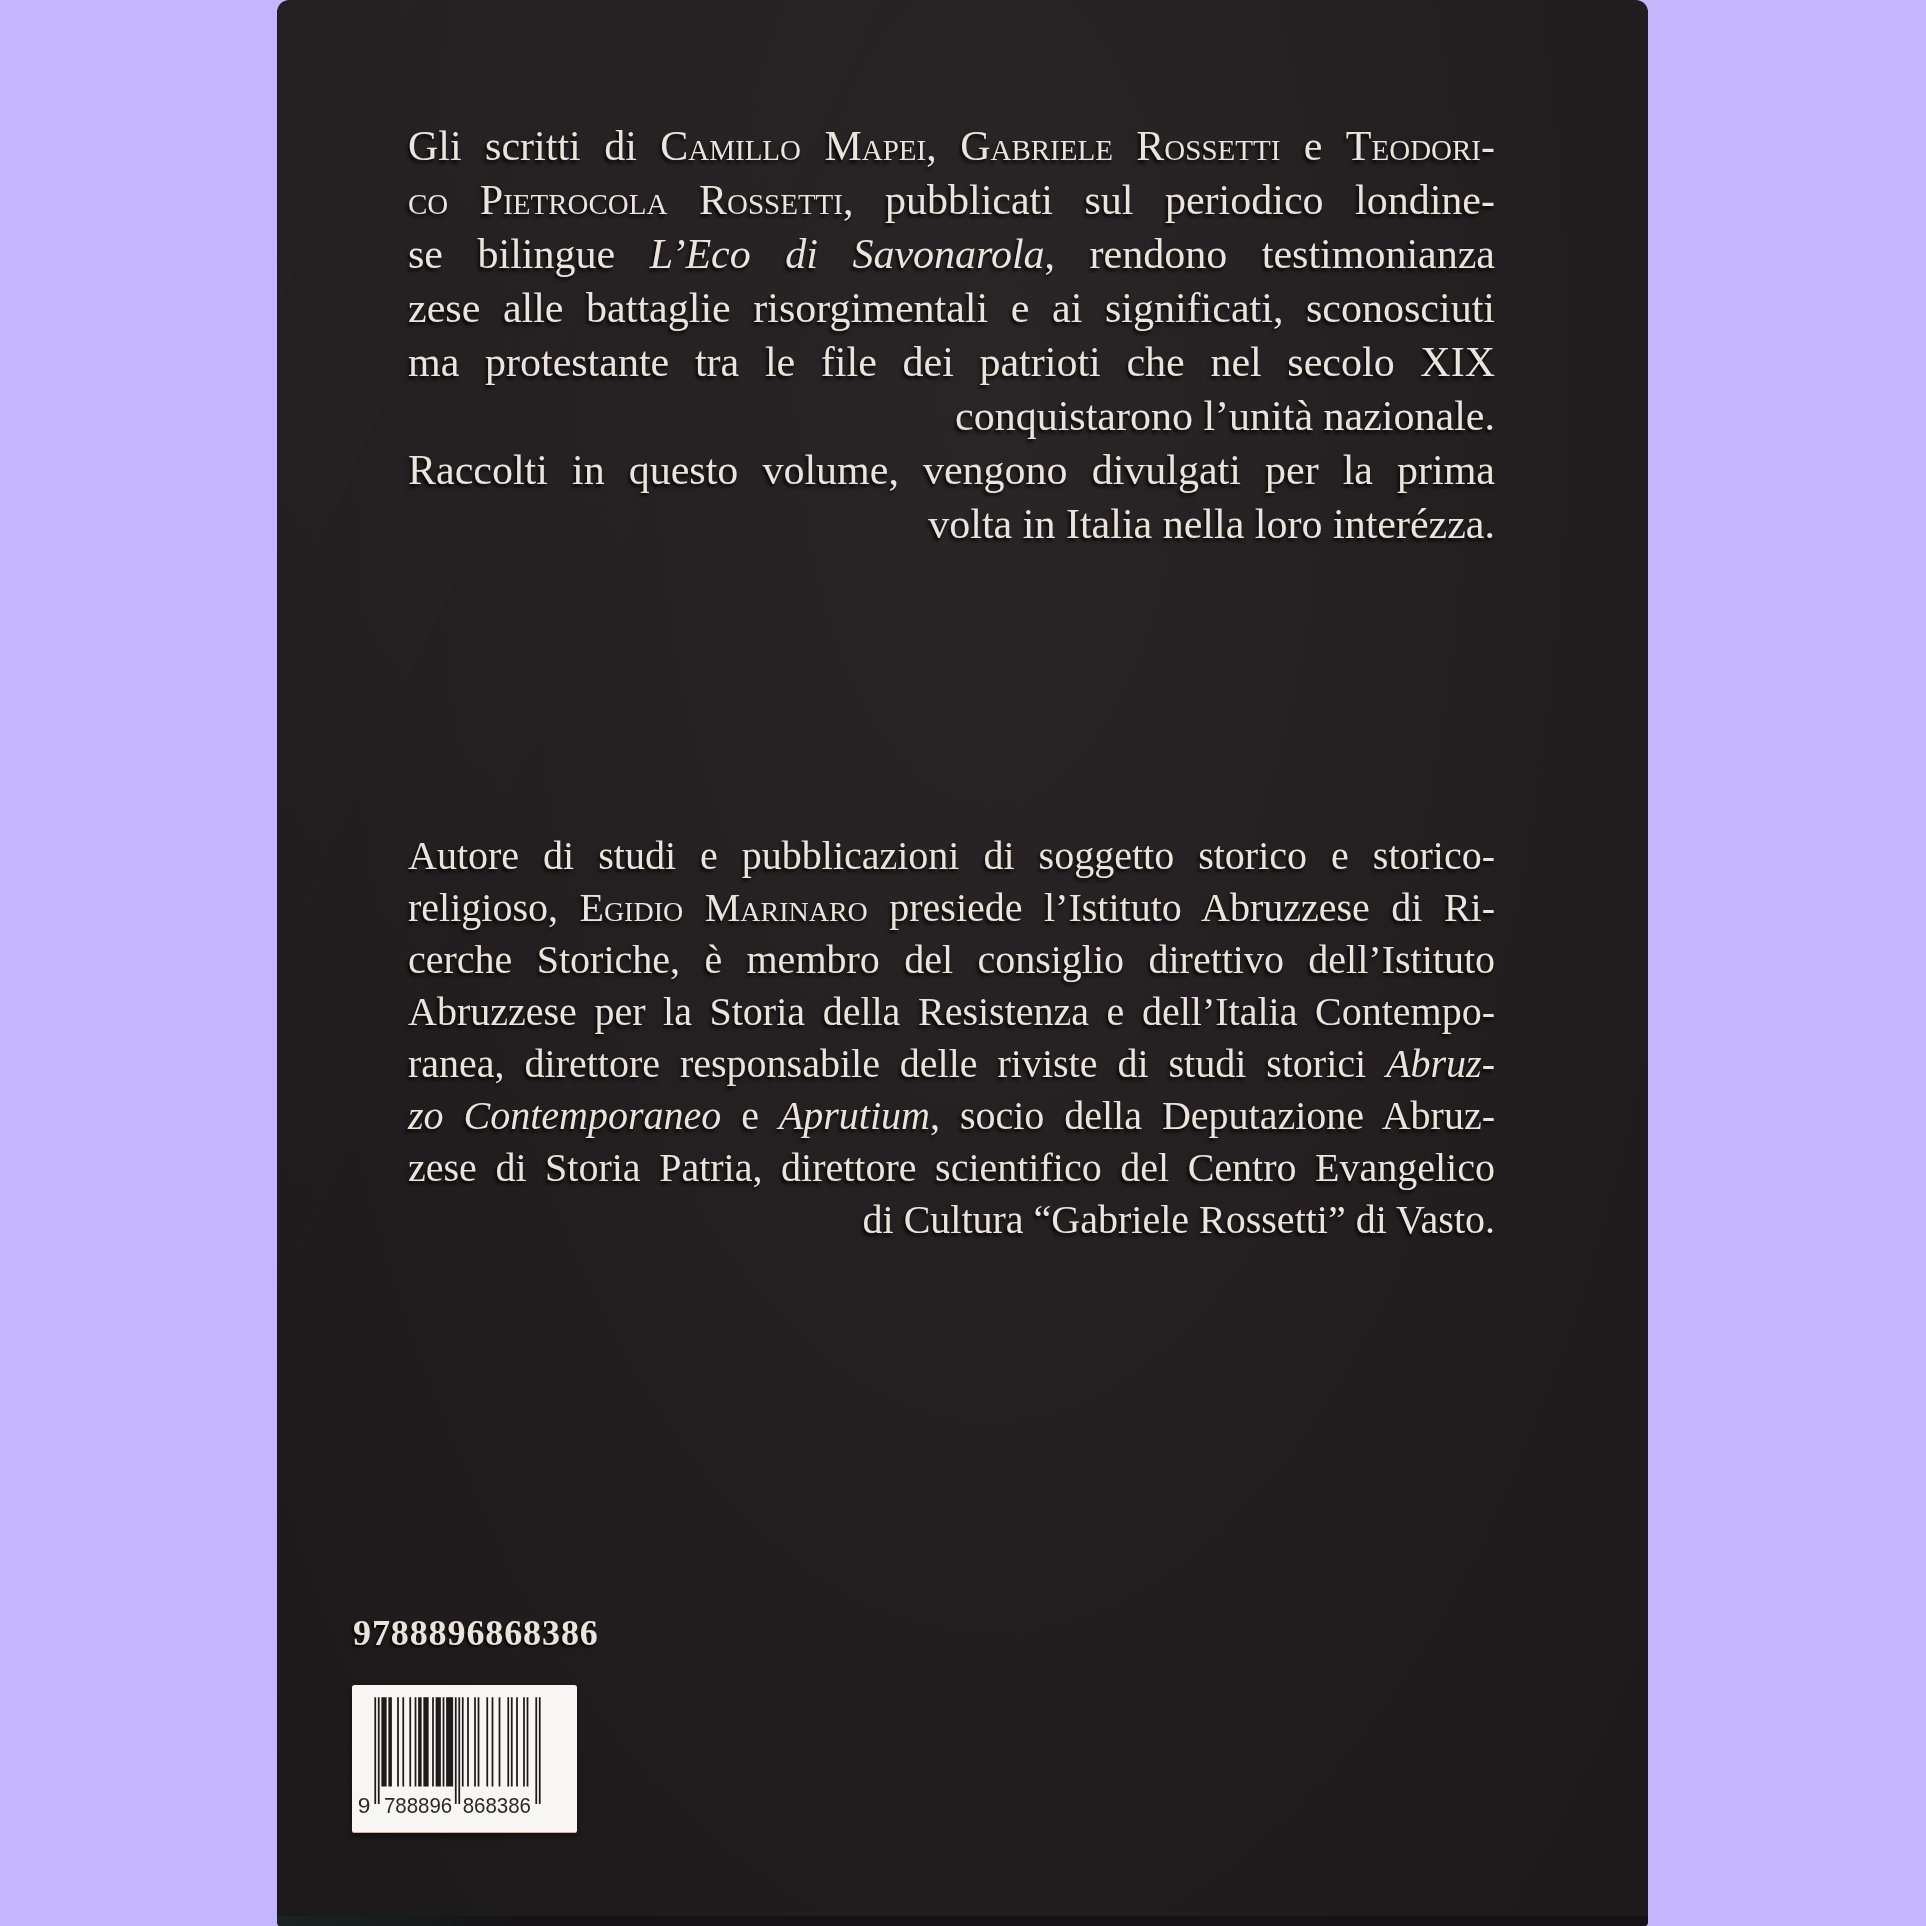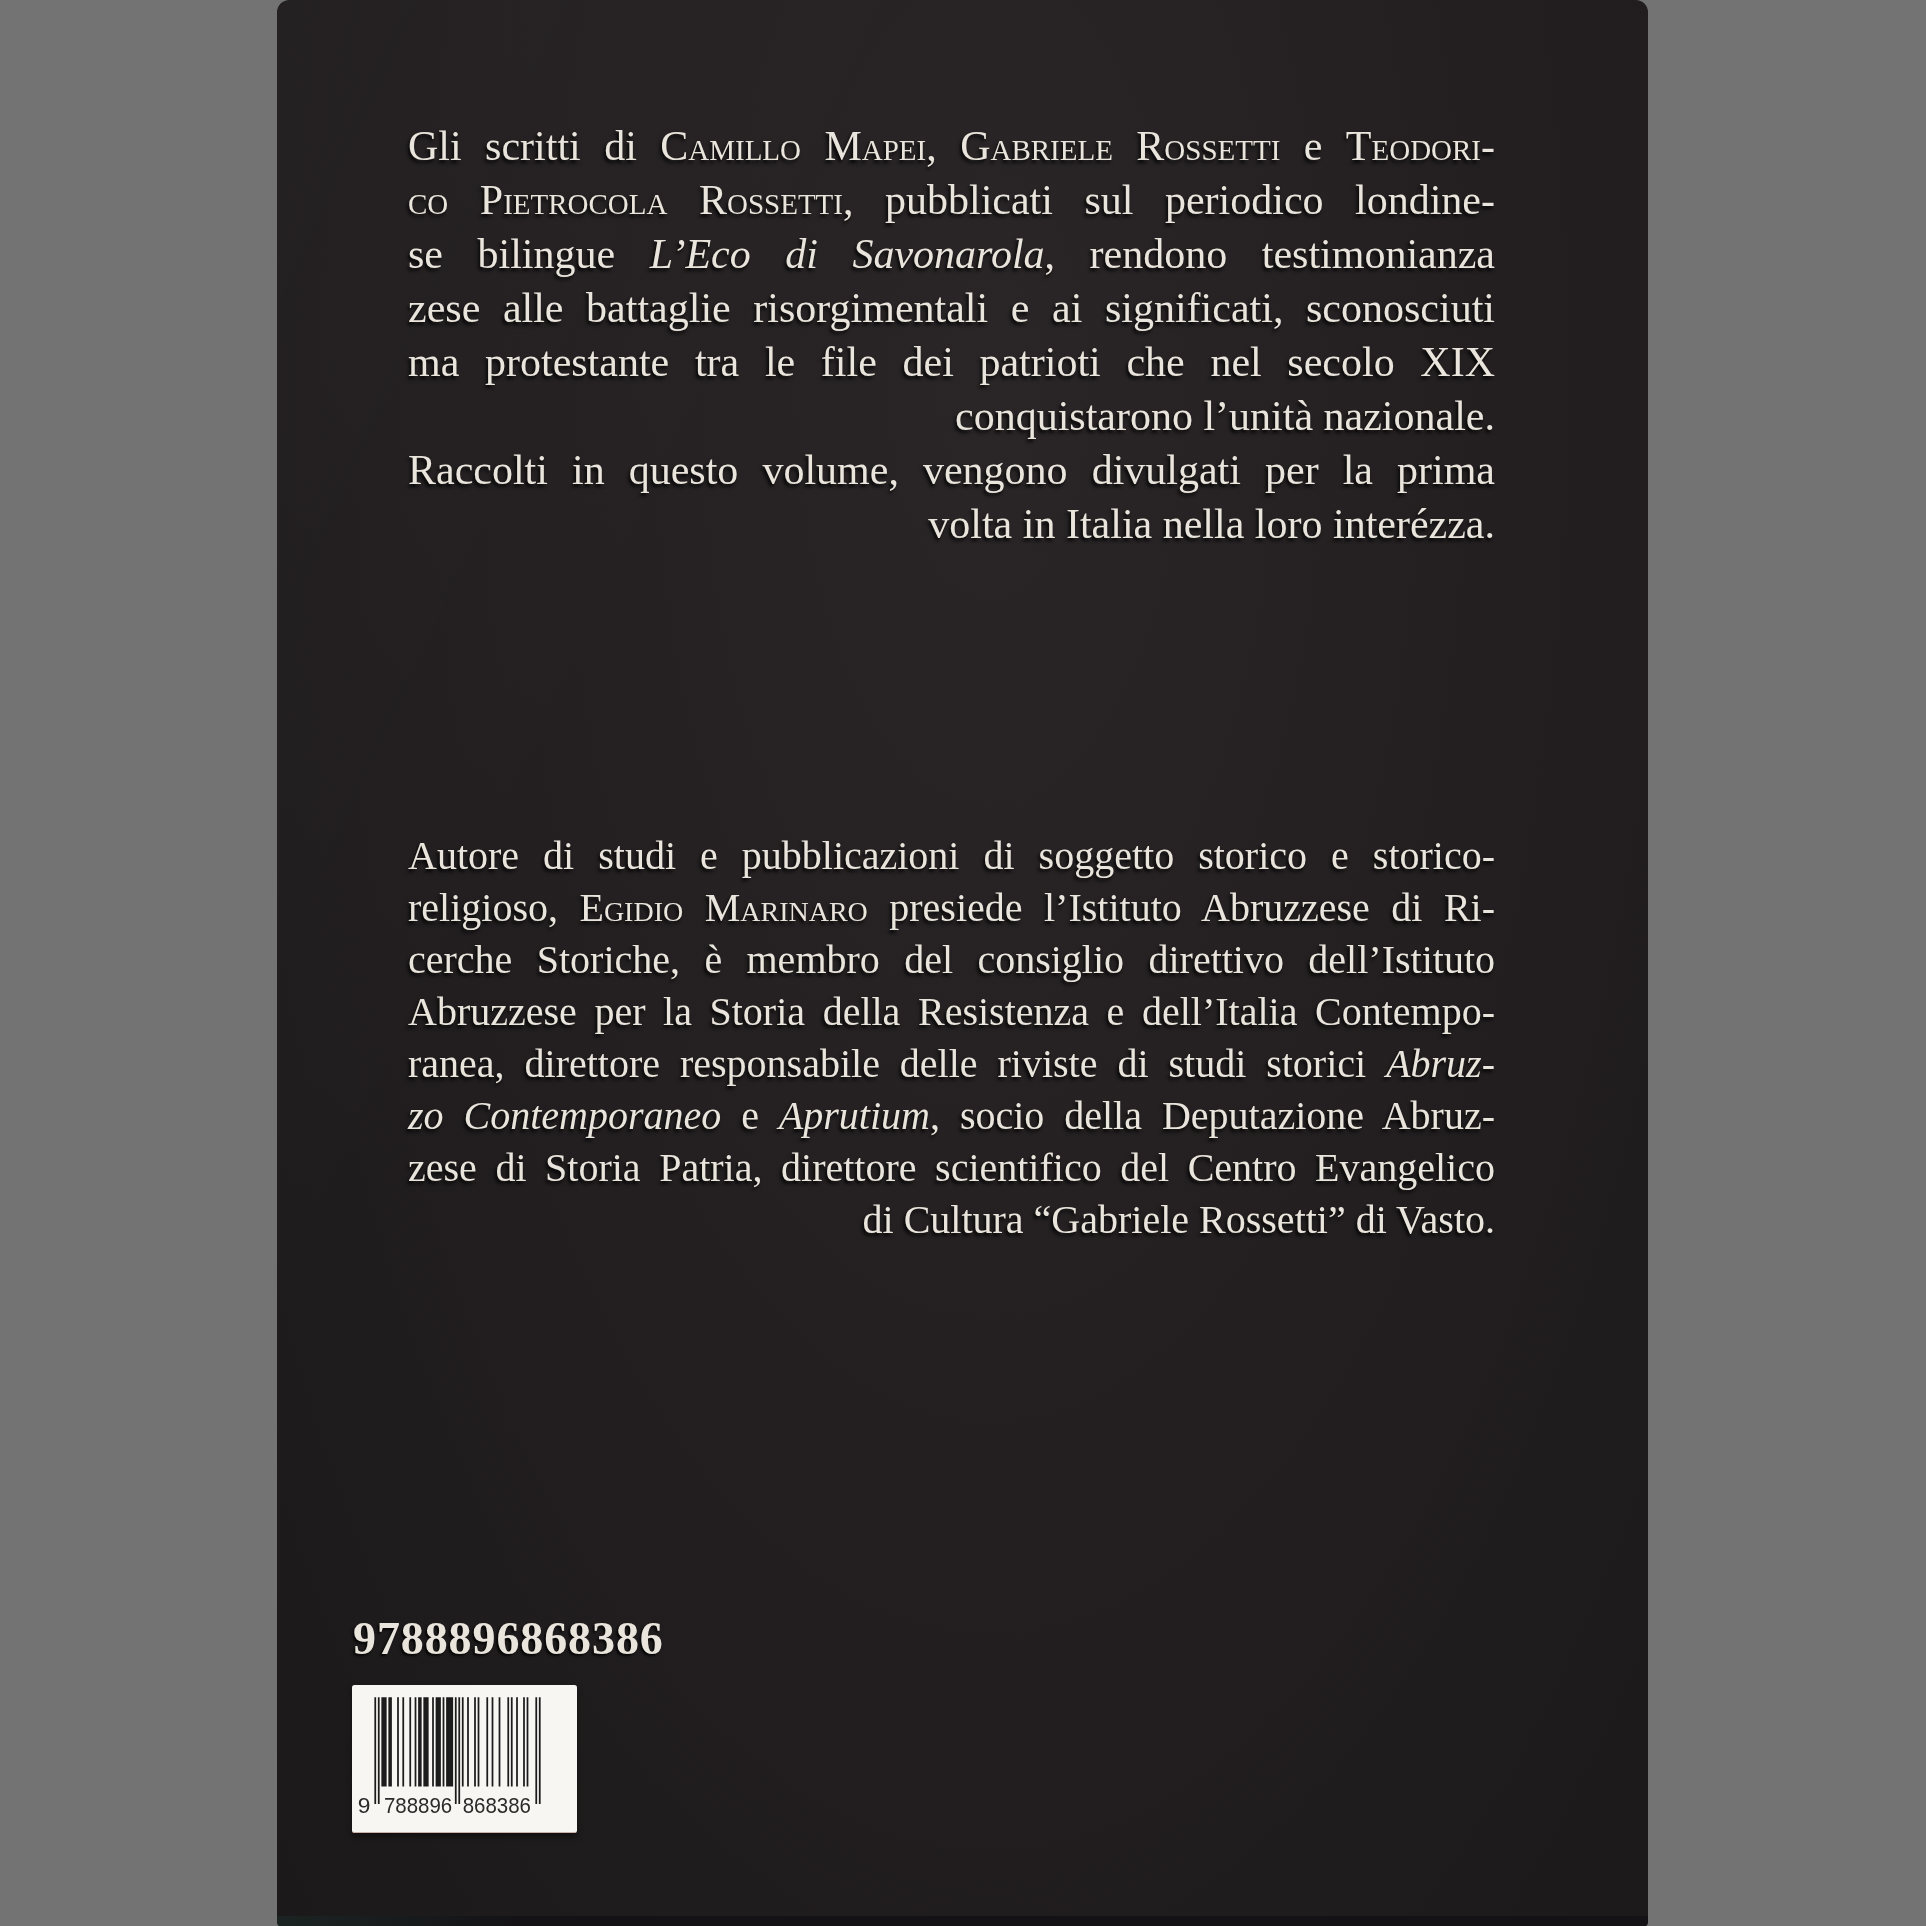--- a/index.html
+++ b/index.html
@@ -1,19 +1,19 @@
 <!DOCTYPE html>
 <html style="font-size:14px"><head>
 <meta charset="utf-8">
 <style>
   html,body{margin:0;padding:0;}
   .page{
     position:relative;
     width:1927px;height:1927px;
-    background:#737373;
+    background:#c4b5fd;
     overflow:hidden;
     font-family:"Liberation Serif","DejaVu Serif",serif;
   }
   .cover{
     position:absolute;
     left:277px;top:0;
     width:1371px;height:1927px;
     background:
       linear-gradient(115deg, rgba(255,255,255,0.02) 0%, rgba(0,0,0,0) 30%),
       radial-gradient(ellipse at 52% 20%, #2a2627 0%, #242021 45%, #1c191a 100%);
@@ -44,21 +44,21 @@
     font-size:42px;line-height:54px;
   }
   #author-bio{
     left:131px;top:830px;width:1087px;
     font-size:40px;line-height:52px;
   }
   .isbn{
     position:absolute;
     left:76px;top:1612px;
     font-weight:bold;
-    font-size:46px;
+    font-size:36px;
     letter-spacing:0.9px;
     color:#eae5dc;
     text-shadow:-1.8px 1.8px 2.6px rgba(0,0,0,0.85);
   }
   .barcode-label{
     position:absolute;
     left:75px;top:1685px;
     width:225px;height:147px;
     background:#f8f6f2;
     border-radius:2.6px;

